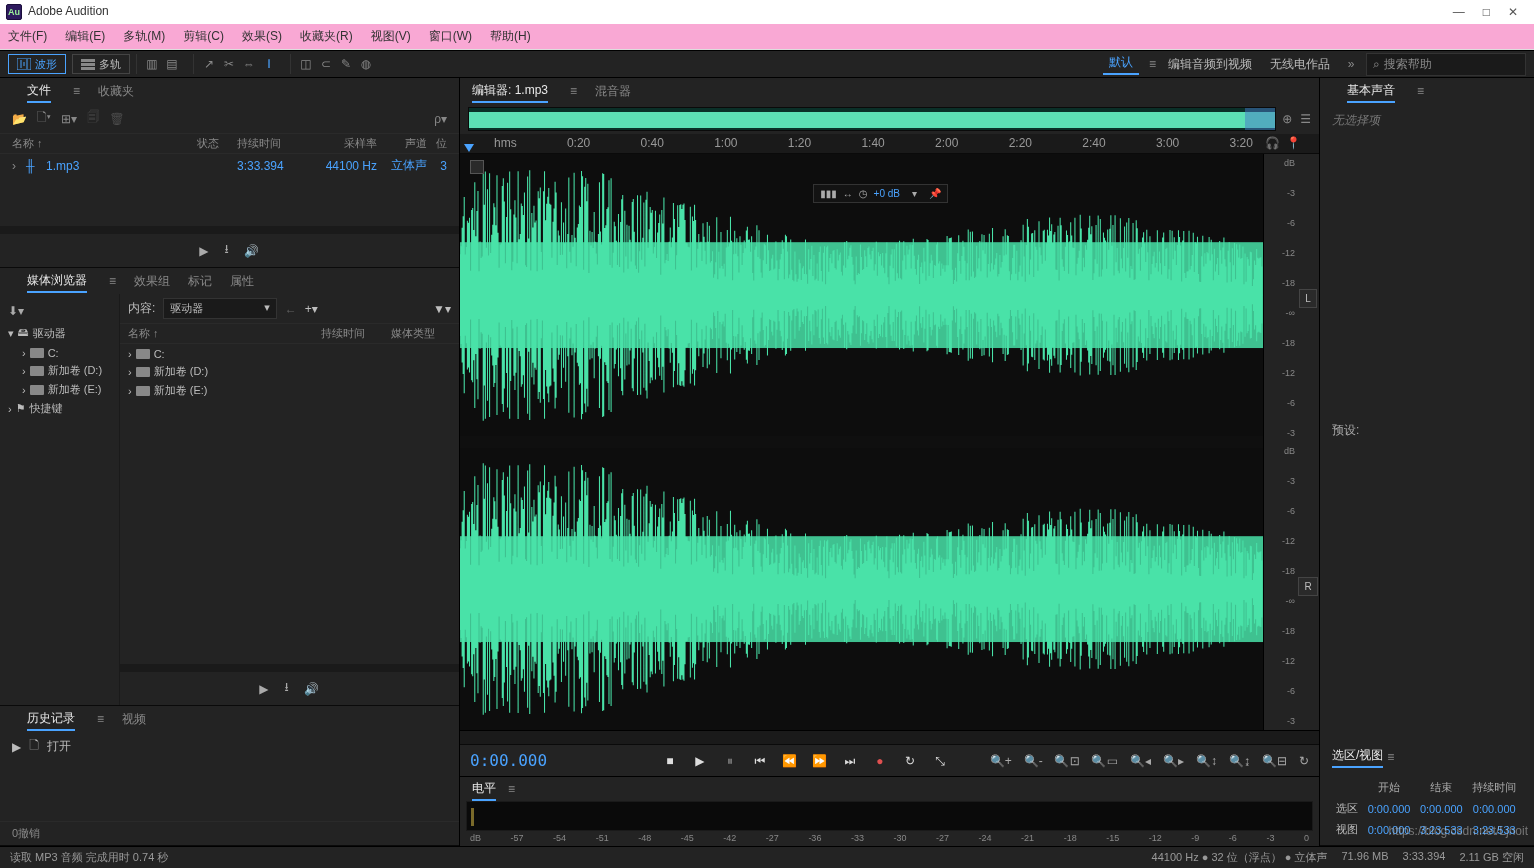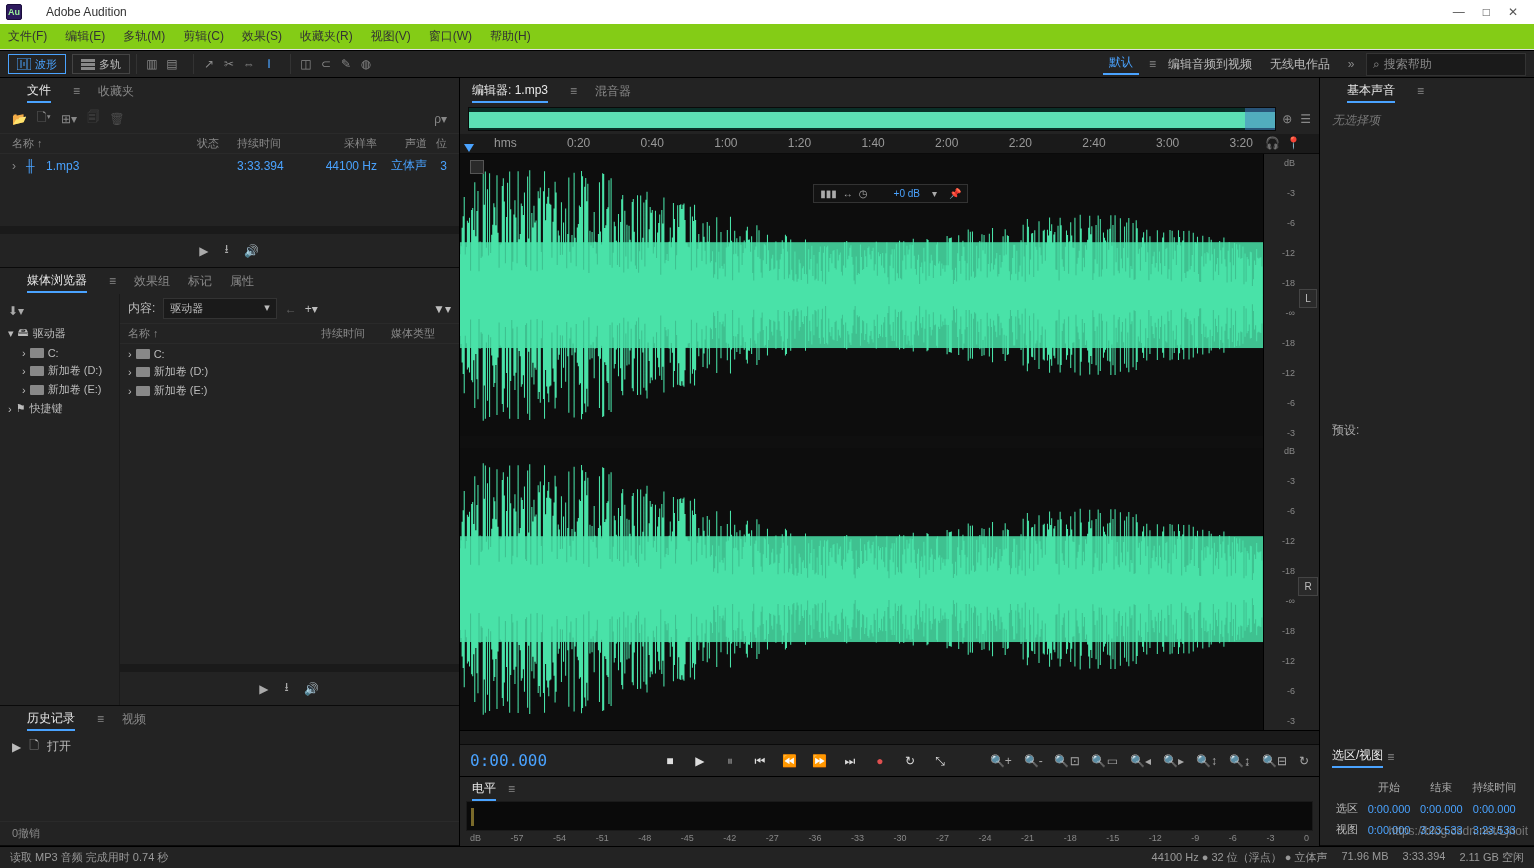--- a/index.html
+++ b/index.html
@@ -1,21 +1,21 @@
 <!DOCTYPE html>
 <html><head>
 <meta charset="utf-8">
 <style>
 * { margin:0; padding:0; box-sizing:border-box; font-family:"Microsoft YaHei",sans-serif; user-select:none; }
 body { background:#232323; color:#bebebe; font-size:12px; width:1534px; height:868px; overflow:hidden; display:flex; flex-direction:column; }
 .title-bar { height:24px; background:#fff; color:#333; display:flex; align-items:center; padding:0 6px; justify-content:space-between; }
-.title-left { display:flex; align-items:center; gap:24px; }
+.title-left { display:flex; gap:6px; }
 .app-icon { width:16px; height:16px; background:#2d1a5e; color:#9e9; border:1px solid #1a0d3b; font-size:9px; font-weight:bold; display:flex; align-items:center; justify-content:center; border-radius:2px; }
 .win-controls { display:flex; gap:18px; padding-right:10px; color:#555; }
-.menu-bar { height:26px; background:#84cc16; display:flex; align-items:center; padding:0 8px; gap:18px; color:#333; border-bottom:1px solid #ddd; }
+.menu-bar { height:26px; background:#f9a8d4; display:flex; align-items:center; padding:0 8px; gap:18px; color:#333; border-bottom:1px solid #ddd; }
 .menu-bar span { cursor:pointer; }
 .toolbar { height:28px; background:#232323; border-top:1px solid #000; border-bottom:1px solid #000; display:flex; align-items:center; padding:0 8px; justify-content:space-between; }
 .toolbar-left, .toolbar-right { display:flex; align-items:center; gap:6px; }
 .mode-btn { border:1px solid #444; padding:2px 8px; display:flex; align-items:center; gap:4px; height:20px; font-size:11px; }
 .mode-btn.active { color:#4aa3ff; border-color:#4aa3ff; }
 .tool-group { display:flex; gap:2px; padding:0 6px; border-left:1px solid #333; height:20px; align-items:center; }
 .tb-icon { width:18px; height:18px; display:flex; align-items:center; justify-content:center; color:#888; }
 .tb-icon.active { color:#4aa3ff; }
 .workspace-label { color:#bbb; padding:0 6px; }
 .workspace-label.active { color:#4aa3ff; border-bottom:2px solid #4aa3ff; padding-bottom:2px; }
@@ -64,21 +64,21 @@
 .waveform-area { flex:1; display:flex; background:#0f0f0f; position:relative; min-height:0; }
 .wave-main { flex:1; position:relative; overflow:hidden; }
 .wave-channel { position:absolute; left:0; right:0; height:49%; }
 .wave-l { top:0; }
 .wave-r { bottom:0; }
 .wave-db { width:34px; background:#232323; border-left:1px solid #000; display:flex; flex-direction:column; }
 .db-col { flex:1; display:flex; flex-direction:column; justify-content:space-between; padding:4px 2px; font-size:9px; color:#888; text-align:right; }
 .ch-label { width:22px; background:#232323; display:flex; flex-direction:column; align-items:center; justify-content:space-around; }
 .ch-btn { background:#2a2a2a; border:1px solid #444; padding:3px 5px; font-size:10px; }
 .volume-badge { position:absolute; top:30px; left:44%; background:rgba(20,20,20,.9); border:1px solid #333; padding:3px 6px; display:flex; align-items:center; gap:6px; font-size:10px; color:#aaa; z-index:5; }
-.volume-badge .db { color:#4aa3ff;margin-left:20px; }
+.volume-badge .db { color:#4aa3ff; }
 .wave-box-ic{position:absolute;top:6px;left:10px;width:14px;height:14px;background:#2a2a2a;border:1px solid #555;z-index:3;}
 .wave-hscroll{height:14px;background:#1a1a1a;border-top:1px solid #000;}
 
 .transport { height:32px; display:flex; align-items:center; padding:0 10px; gap:10px; background:#232323; border-top:1px solid #0a0a0a; }
 .timecode { color:#4aa3ff; font-size:16px; font-family:monospace; width:150px; }
 .transport-btns { display:flex; gap:14px; flex:1; justify-content:center; }
 .t-btn { width:16px; height:16px; color:#ddd; display:flex; align-items:center; justify-content:center; }
 .rec { color:#e05050; }
 .zoom-btns { display:flex; gap:12px; color:#aaa; }
 

